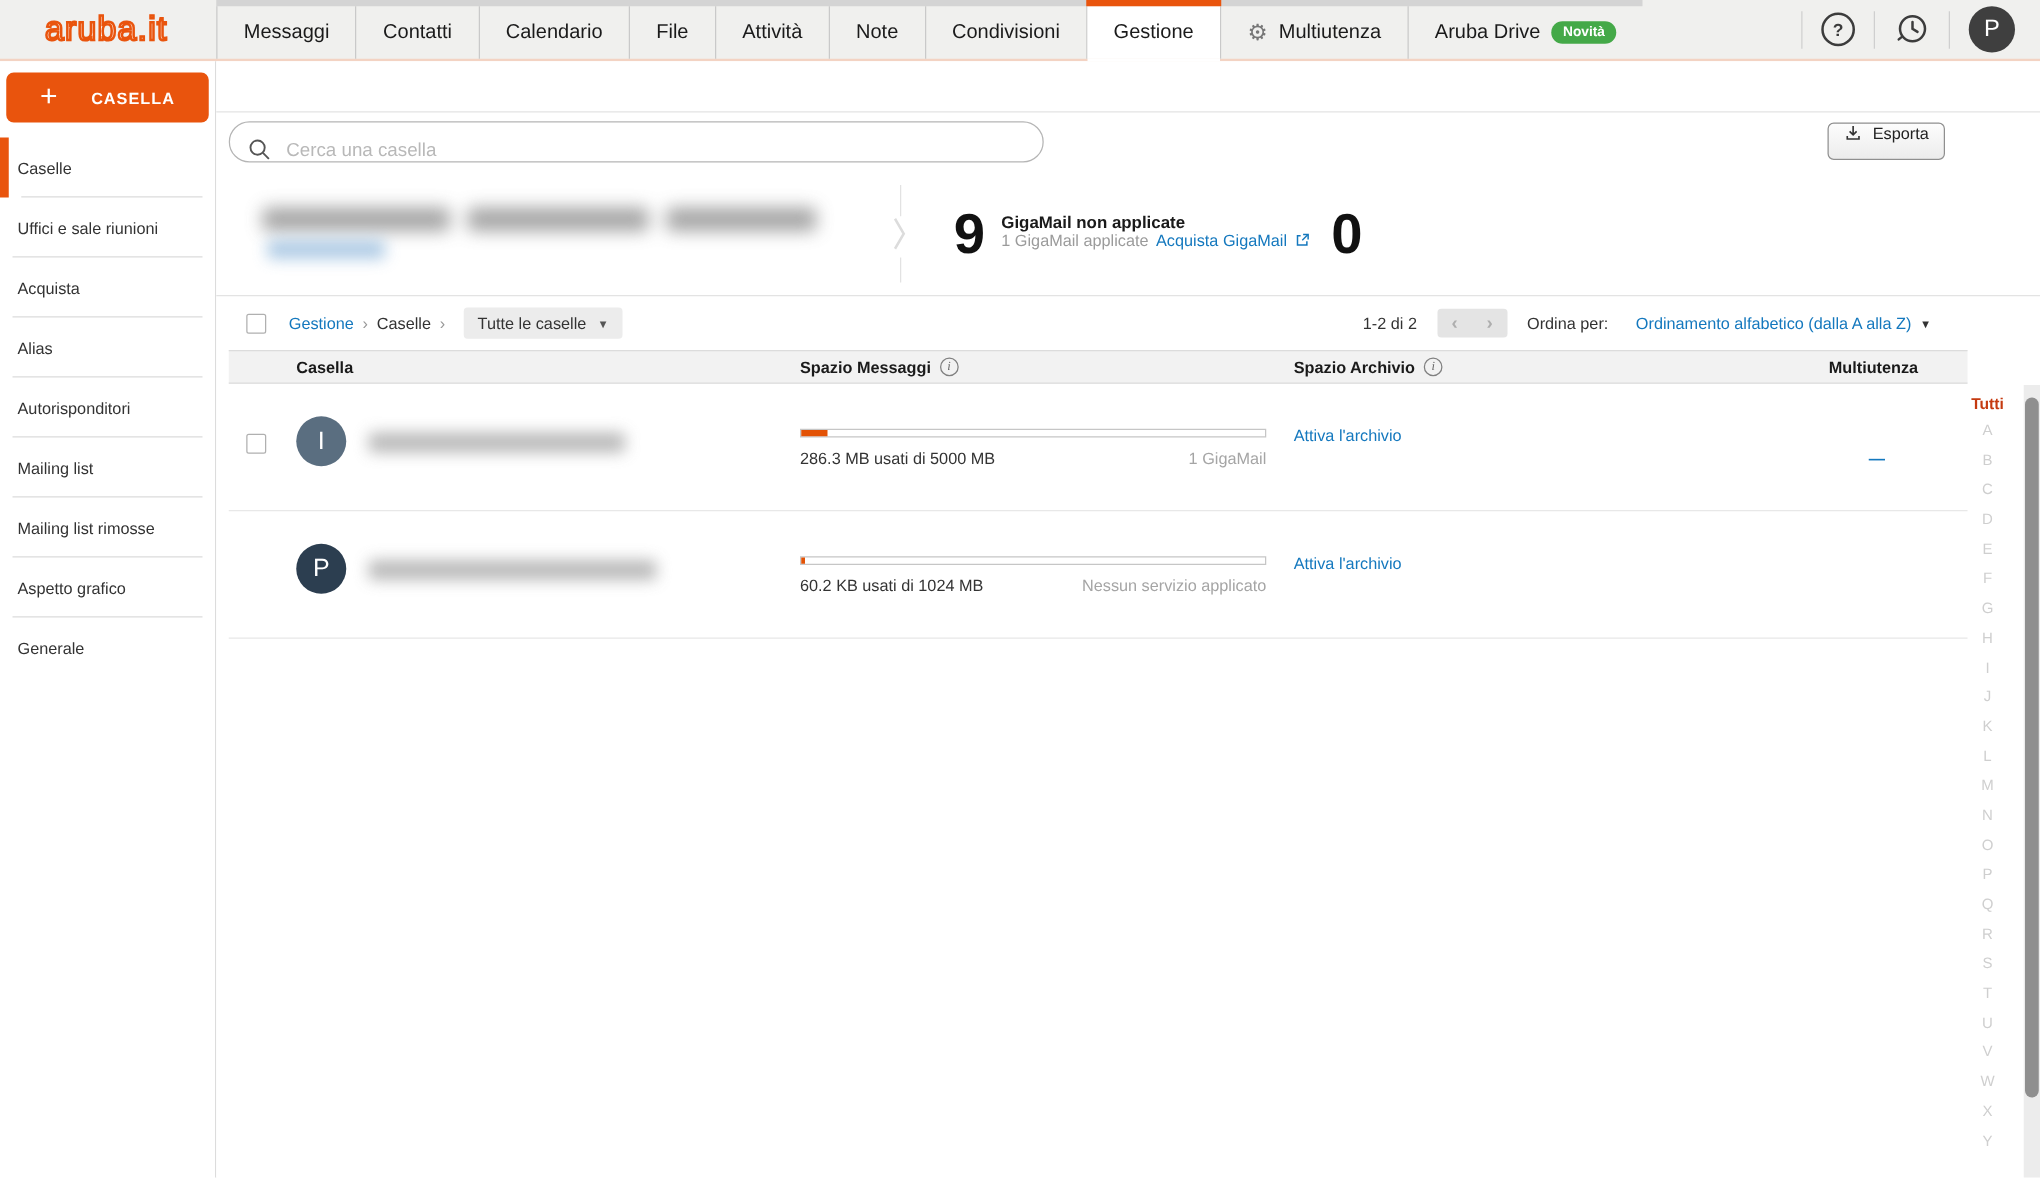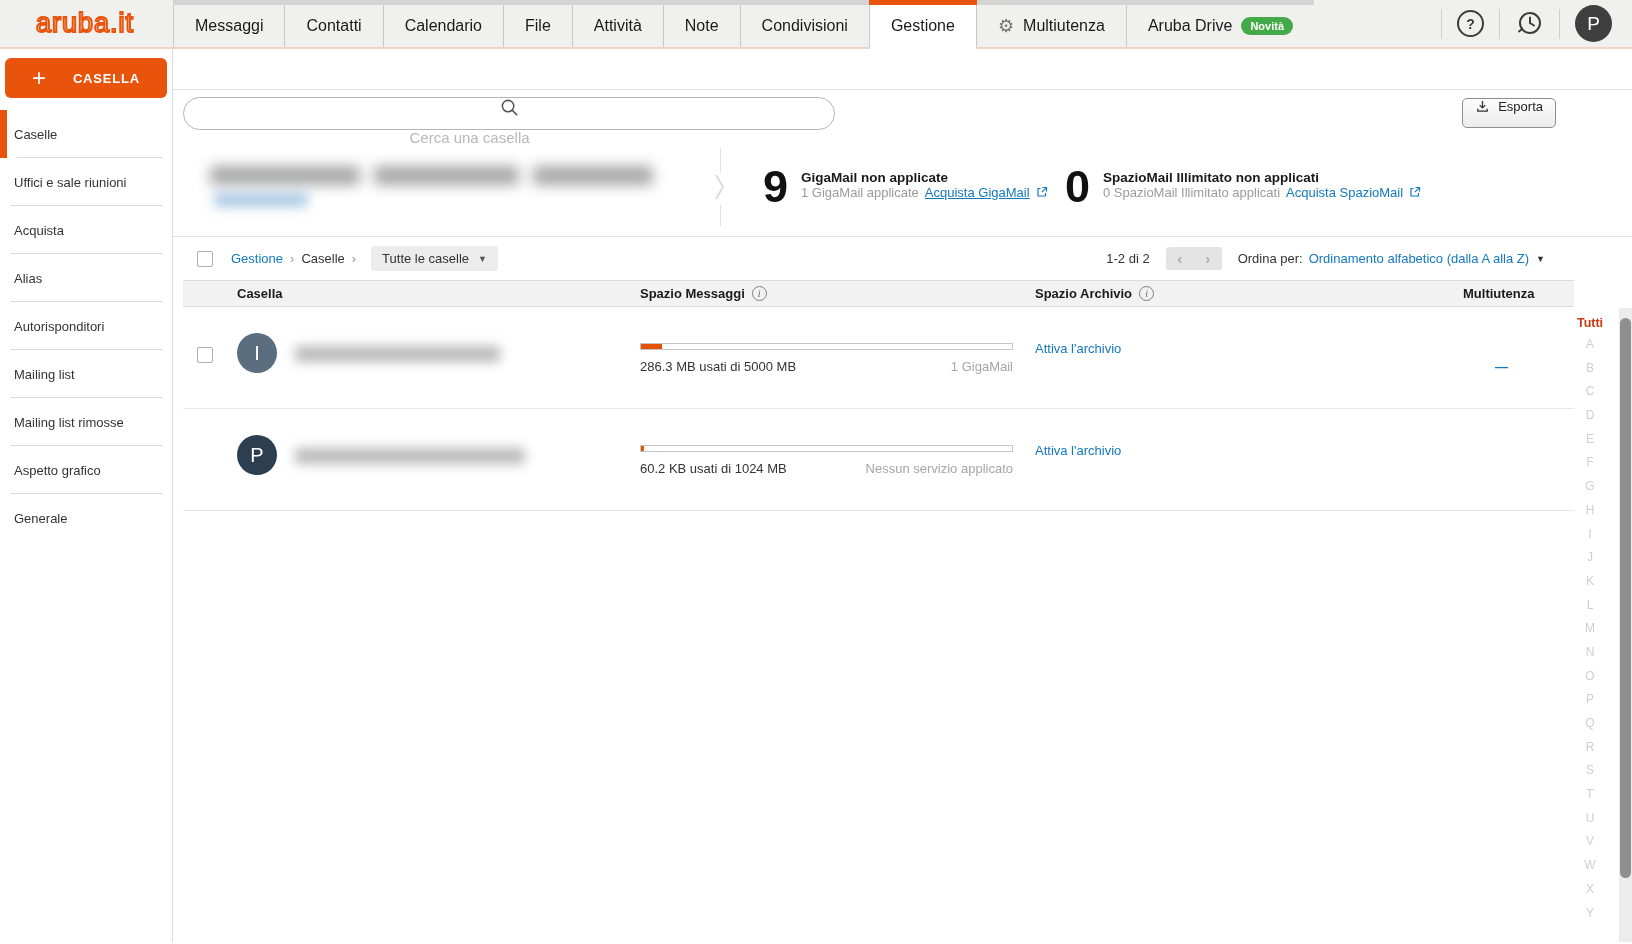--- a/index.html
+++ b/index.html
@@ -43,21 +43,21 @@
   .side-item { height:48px; display:flex; align-items:center; padding-left:14px;
                font-size:13px; color:#333; position:relative; cursor:pointer; }
   .side-item:not(:last-child)::after { content:''; position:absolute; left:10px; right:10px; bottom:0;
                height:1px; background:#dcdcdc; }
   .side-item.active { border-left:7px solid #e9540d; padding-left:7px; }
 
   
   .top-gap { height:41px; border-bottom:1px solid #e3e3e3; }
   .search-row { height:47px; display:flex; align-items:center; padding-left:10px; position:relative; }
   .search-box { width:652px; height:33px; border:1px solid #b5b5b5; border-radius:17px;
-                display:flex; align-items:center; padding:0 14px; gap:12px; background:#fff;flex-direction:column; }
+                display:flex; align-items:flex-end; padding:0 14px; gap:12px; background:#fff; }
   .search-box input { border:none; outline:none; flex:1; font-size:15px; color:#333;
                       font-family:"Liberation Sans", sans-serif; background:transparent; }
   .search-box input::placeholder { color:#b8b8b8; }
   .btn-export { position:absolute; right:76px; top:8px; height:30px; padding:0 12px;
                 border:1px solid #8f8f8f; border-radius:5px;
                 background:linear-gradient(#fdfdfd,#ececec); font-size:13px; color:#222;
                 display:flex; align-items:flex-start; gap:8px; cursor:pointer; }
 
   
   .stats-row { height:99px; display:flex; align-items:center; }
@@ -68,42 +68,42 @@
                 margin-top:7px; margin-left:4px; border-radius:3px; }
   .stats-vdiv { width:1px; height:78px; background:#e2e2e2; position:relative; flex-shrink:0; }
   .stats-vdiv .chev { position:absolute; left:-6px; top:25px; background:#fff; }
   .stat { display:flex; gap:13px; align-items:flex-start; }
   .stat1 { margin-left:42px; width:278px; flex-shrink:0; }
   .stat2 { margin-left:24px; }
   .stat-num { font-size:45px; font-weight:bold; color:#111; line-height:46px; }
   .stat-title { font-size:13.5px; font-weight:bold; color:#1a1a1a; margin-top:6px; }
   .stat-sub { font-size:13px; color:#9b9b9b; margin-top:0; display:flex; align-items:center; gap:6px; white-space:nowrap; }
   .stat-link { color:#1478be; cursor:pointer; }
-  .stat-link.u { text-decoration:underline; }
+  .stat-link.u { }
   .ext-ic { color:#1478be; display:inline-flex; }
 
   .section-divider { height:1px; background:#e3e3e3; }
 
   
   .crumb-row { height:43px; display:flex; align-items:center; padding:0 87px 0 24px; font-size:13px; }
   .cbx { width:16px; height:16px; border:1px solid #b0b0b0; border-radius:2px; background:#fff; cursor:pointer; flex-shrink:0; }
   .crumb-row .cbx { margin-right:18px; }
   .bc-link { color:#1478be; cursor:pointer; }
   .bc-sep { color:#999; margin:0 7px; }
   .bc-cur { color:#333; }
   .chip { background:#ececec; border-radius:3px; height:25px; display:flex; align-items:center;
           padding:0 11px; margin-left:8px; cursor:pointer; color:#333; }
   .chip .caret { font-size:9px; color:#555; margin-left:9px; }
   .flex-sp { flex:1; }
   .range { color:#333; }
   .pager { width:56px; height:23px; background:#e4e4e4; border-radius:3px; display:flex; margin:0 16px; overflow:hidden; }
   .pager span { flex:1; display:flex; align-items:center; justify-content:center;
                 color:#aeaeae; font-size:15px; font-weight:bold; cursor:pointer; }
   .sort-label { color:#333; margin-right:6px; }
-  .sort-link { color:#1478be; cursor:pointer; }
+  .sort-link { color:#1478be; cursor:pointer;margin-left:16px; }
   .sort-caret { font-size:9px; color:#333; margin-left:7px; cursor:pointer; }
 
   
   .grid-cols { display:grid; grid-template-columns:40px 403px 395px 428px auto; padding-left:14px; }
   .table-head { margin:0 58px 0 10px; background:#f2f2f2; border-top:1px solid #dcdcdc;
                 border-bottom:1px solid #dcdcdc; height:27px; align-items:center;
                 font-size:13px; font-weight:bold; color:#1a1a1a; }
   .th { display:flex; align-items:center; gap:7px; }
   .info-ic { width:15px; height:15px; border:1px solid #808080; border-radius:50%; color:#666;
              font-size:10px; font-style:italic; font-family:"Liberation Serif", serif;
@@ -278,34 +278,20 @@
                   <path d="M4.5 2.5H2v7.5h7.5V7" fill="none" stroke="currentColor" stroke-width="1.2"></path>
                   <path d="M6.5 1.5h4v4" fill="none" stroke="currentColor" stroke-width="1.2"></path>
                   <line x1="10.2" y1="1.8" x2="5.8" y2="6.2" stroke="currentColor" stroke-width="1.2"></line>
                 </svg>
             </span>
           </div>
         </div>
       </div>
       <div class="stat stat2">
         <div class="stat-num">0</div>
-        <div>
-          <div class="stat-title">SpazioMail Illimitato non applicati</div>
-          <div class="stat-sub">
-            <span>0 SpazioMail Illimitato applicati</span>
-            <span class="stat-link">Acquista SpazioMail</span>
-            <span class="ext-ic">
-              <svg width="12" height="12" viewBox="0 0 12 12">
-                  <path d="M4.5 2.5H2v7.5h7.5V7" fill="none" stroke="currentColor" stroke-width="1.2"></path>
-                  <path d="M6.5 1.5h4v4" fill="none" stroke="currentColor" stroke-width="1.2"></path>
-                  <line x1="10.2" y1="1.8" x2="5.8" y2="6.2" stroke="currentColor" stroke-width="1.2"></line>
-                </svg>
-            </span>
-          </div>
-        </div>
       </div>
     </div>
 
     <div class="section-divider"></div>
 
     <div class="crumb-row">
       <div class="cbx"></div>
       <span class="bc-link">Gestione</span>
       <span class="bc-sep">›</span>
       <span class="bc-cur">Caselle</span>

